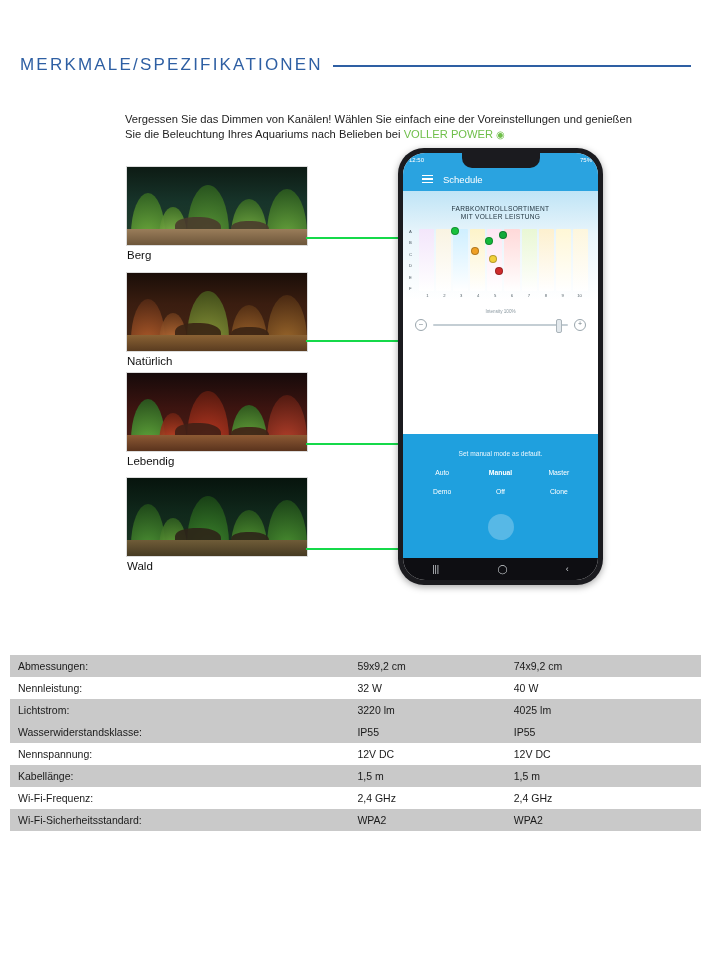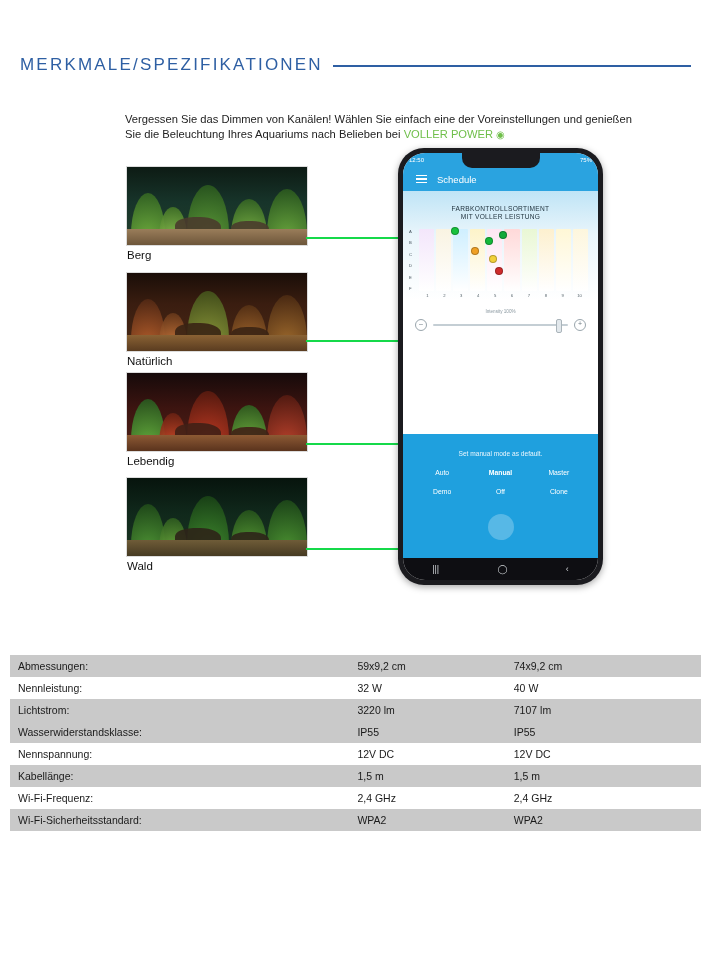--- a/index.html
+++ b/index.html
@@ -151,21 +151,21 @@
     z-index: 5;
   }
   .app-bar {
     position: absolute; top: 14px; left: 0; right: 0;
     height: 24px;
     background: #2aa3e0;
     color: #fff;
     display: flex;
     align-items: center;
     gap: 10px;
-    padding: 0 13px;
+    padding: 0 19px;
     box-sizing: border-box;
     font-size: 9.5px;
     text-align: center;
   }
   .hamburger {
     width: 11px; height: 9px;
     display: flex; flex-direction: column; justify-content: space-between;
   }
   .hamburger i { display:block; height:1.4px; background:#fff; }
   .panel {
@@ -502,21 +502,21 @@
     </tr>
     <tr class="plain">
       <td>Nennleistung:</td>
       <td>32 W</td>
       <td>40 W</td>
       <td></td>
     </tr>
     <tr class="shade">
       <td>Lichtstrom:</td>
       <td>3220 lm</td>
-      <td>7107 lm</td>
+      <td>4025 lm</td>
       <td></td>
     </tr>
     <tr class="shade">
       <td>Wasserwiderstandsklasse:</td>
       <td>IP55</td>
       <td>IP55</td>
       <td></td>
     </tr>
     <tr class="plain">
       <td>Nennspannung:</td>

